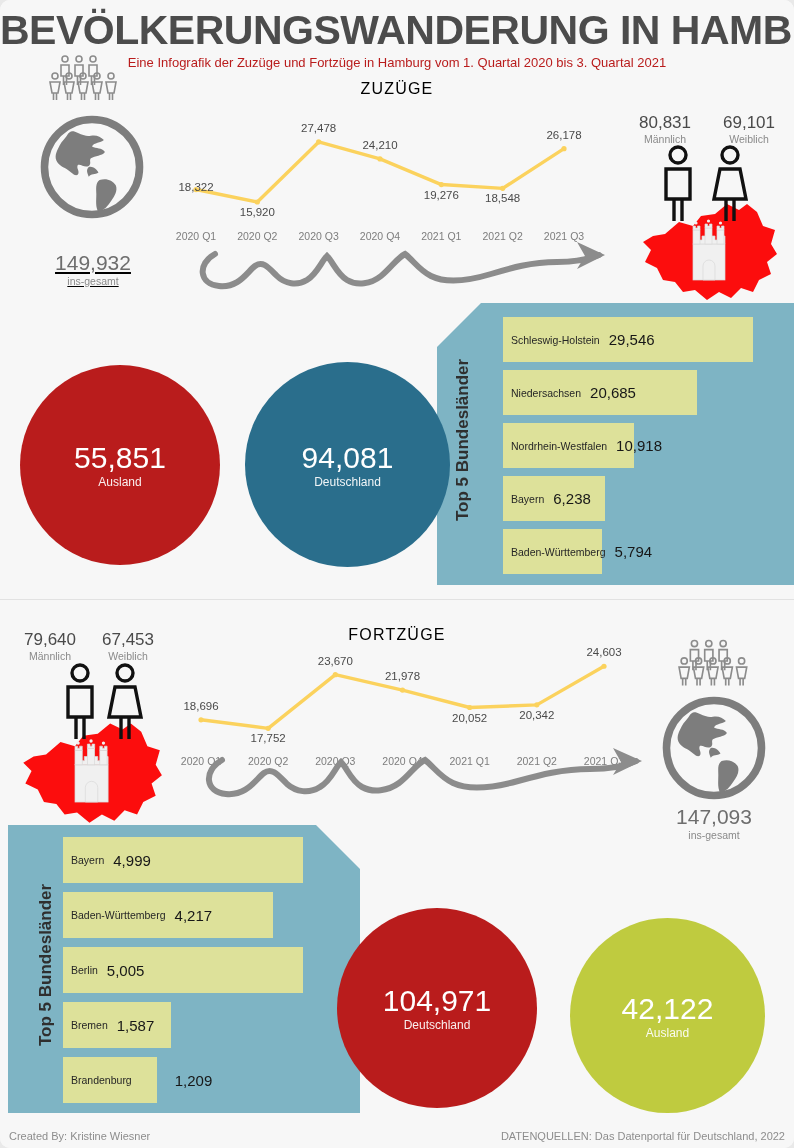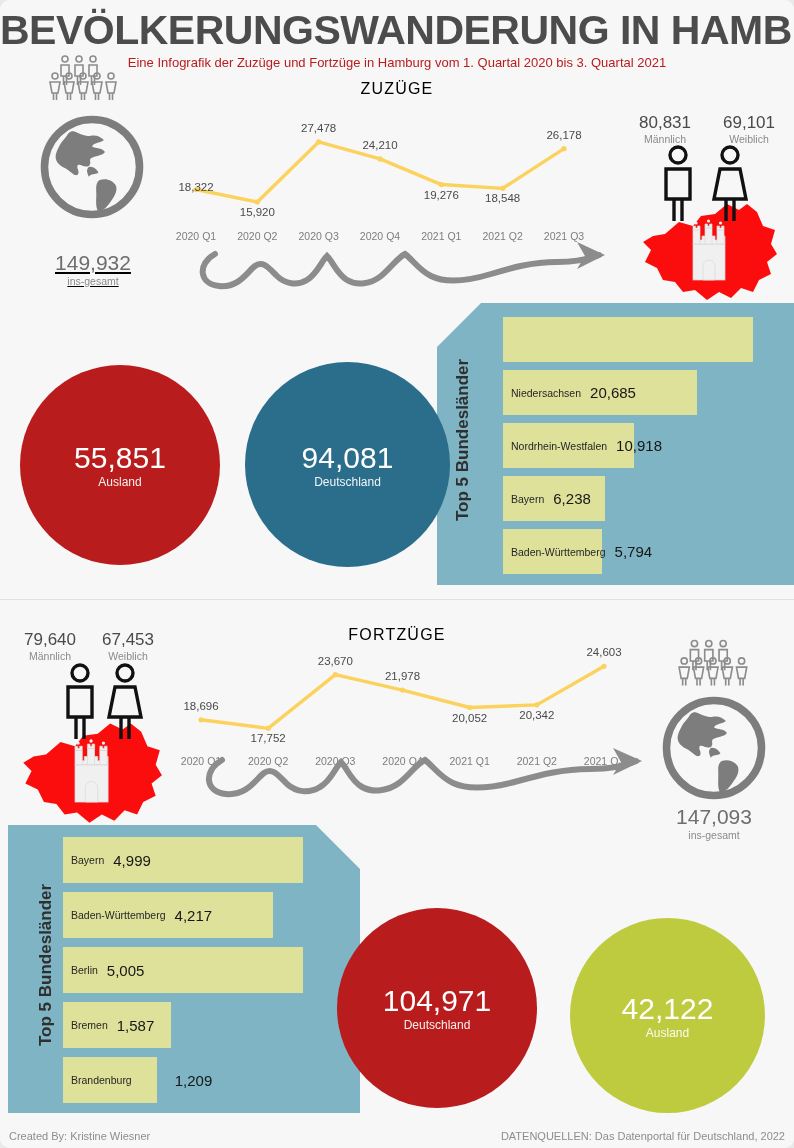--- a/index.html
+++ b/index.html
@@ -221,20 +221,24 @@
       <span class="v">94,081</span>
       <span class="l">Deutschland</span>
     </div>
 
     <div class="panel" id="panel-top" style="left:437px;top:303px;width:357px;height:282px;">
       <svg viewBox="0 0 357 282" preserveAspectRatio="none" width="357" height="282">
         <path d="M0 44 L44 0 L357 0 L357 282 L0 282 Z" fill="#7eb4c4"></path>
       </svg>
       <div class="panel-title" style="left:-49px;top:133px;width:150px;text-align:center;transform:rotate(-90deg);">Top 5 Bundesländer</div>
     <div class="bar" style="left: 66px; top: 14px; width: 250px; height: 45px;"></div>
+        <div class="bar-row" style="left: 74px; top: 14px; height: 45px;">
+          <span class="bar-name">Schleswig-Holstein</span>
+          <span class="bar-val">29,546</span>
+        </div>
         <div class="bar" style="left: 66px; top: 67px; width: 193.618px; height: 45px;"></div>
         <div class="bar-row" style="left: 74px; top: 67px; height: 45px;">
           <span class="bar-name">Niedersachsen</span>
           <span class="bar-val">20,685</span>
         </div>
         <div class="bar" style="left: 66px; top: 120px; width: 131.471px; height: 45px;"></div>
         <div class="bar-row" style="left: 74px; top: 120px; height: 45px;">
           <span class="bar-name">Nordrhein-Westfalen</span>
           <span class="bar-val">10,918</span>
         </div>

